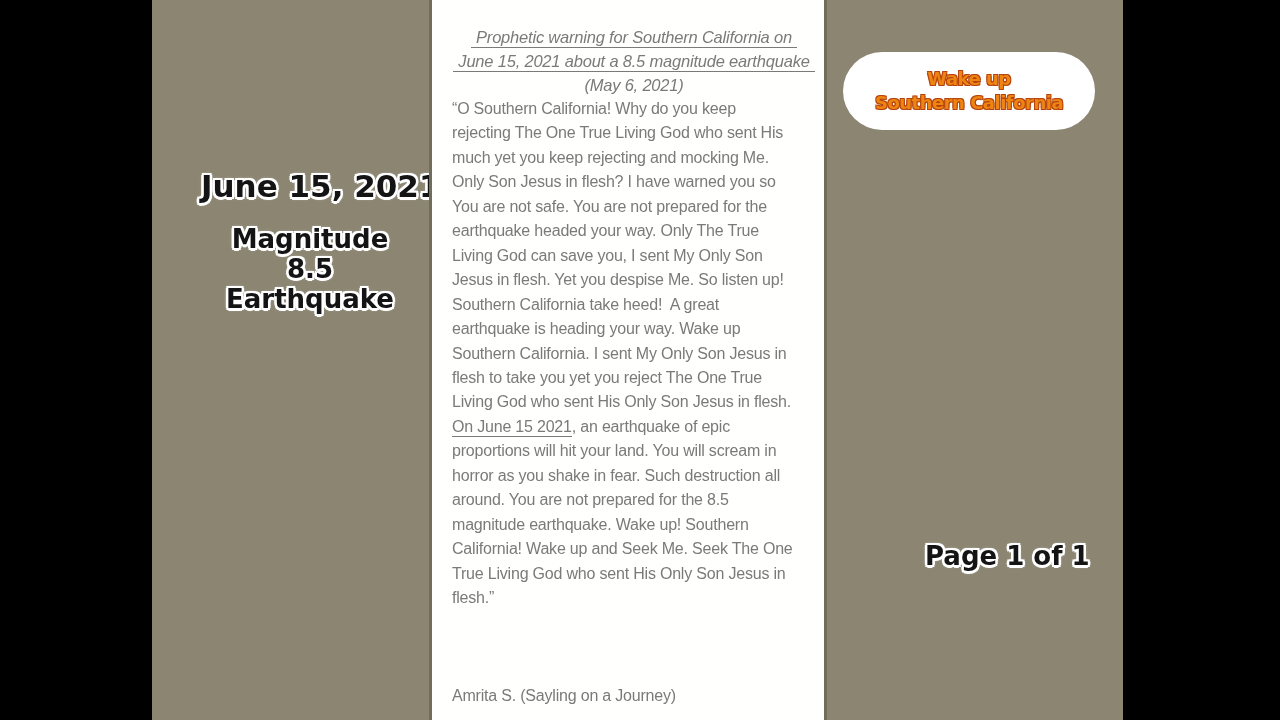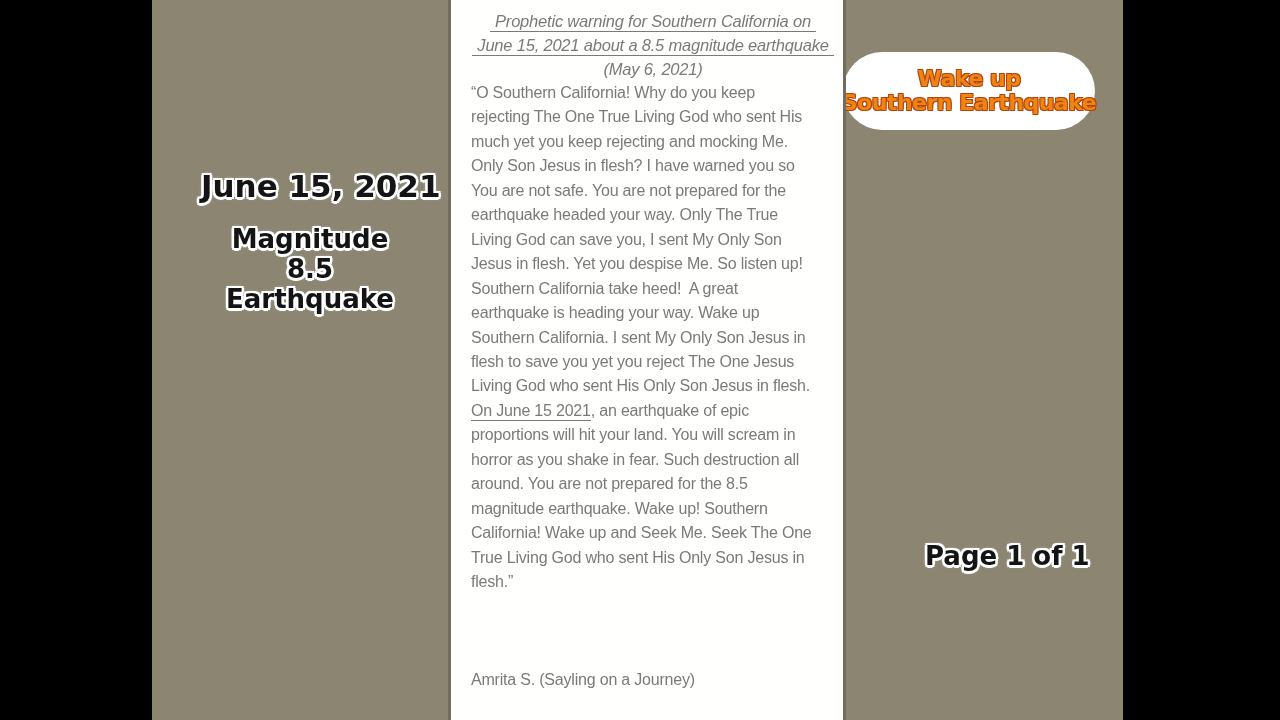--- a/index.html
+++ b/index.html
@@ -19,26 +19,26 @@
     position:relative;width:1280px;height:720px;overflow:hidden;
     background:var(--bar-black);
     font-family:"Liberation Sans", sans-serif;
   }
   .olive-bg{
     position:absolute;left:152px;top:0;width:971px;height:720px;
     background:var(--bg-olive);
   }
   
   .panel{
-    position:absolute;left:448px;top:0;width:398px;height:720px;
+    position:absolute;left:429px;top:0;width:398px;height:720px;
     background:var(--panel-white);
     border-left:3px solid var(--panel-edge);
     border-right:3px solid var(--panel-edge);
     box-sizing:border-box;
-    padding:9px 8px 0 20px;
+    padding:25px 8px 0 20px;
     overflow:hidden;
     color:var(--doc-gray);
   }
   .doc-title{
     text-align:center;
     font-style:italic;
     font-size:16.5px;
     line-height:24px;
     letter-spacing:-0.2px;
     white-space:nowrap;
@@ -80,21 +80,21 @@
   .caption-page{left:884px;top:541px;font-size:26px;padding-left:41px;}
   
   .bubble{
     position:absolute;left:843px;top:52px;width:252px;height:78px;
     background:#ffffff;border-radius:40px;
     display:flex;flex-direction:column;justify-content:center;align-items:center;
   }
   .bubble-line{
     font-family:"DejaVu Sans", sans-serif;
     font-weight:bold;
-    font-size:22px;
+    font-size:18px;
     line-height:24px;
     letter-spacing:-0.5px;
     color:var(--bubble-orange);
     text-shadow:
       -1px -1px 0 var(--bubble-outline), 1px -1px 0 var(--bubble-outline),
       -1px  1px 0 var(--bubble-outline), 1px  1px 0 var(--bubble-outline);
     white-space:nowrap;
   }
 </style>
 </head>
@@ -108,21 +108,21 @@
 
   <div class="caption caption-magnitude">
     <div>Magnitude 8.5</div>
     <div>Earthquake</div>
   </div>
 
   <div class="caption caption-page">Page 1 of 1</div>
 
   <div class="bubble">
     <div class="bubble-line">Wake up</div>
-    <div class="bubble-line">Southern Earthquake</div>
+    <div class="bubble-line">Southern California</div>
   </div>
 
   <div class="panel">
 
     <div class="doc-title">
       <div><span class="u">Prophetic warning for Southern California on</span></div>
       <div><span class="u">June 15, 2021 about a 8.5 magnitude earthquake</span></div>
       <div>(May 6, 2021)</div>
     </div>
 
@@ -131,21 +131,21 @@
         <div class="body-line">rejecting The One True Living God who sent His</div>
         <div class="body-line">much yet you keep rejecting and mocking Me.</div>
         <div class="body-line">Only Son Jesus in flesh? I have warned you so</div>
         <div class="body-line">You are not safe. You are not prepared for the</div>
         <div class="body-line">earthquake headed your way. Only The True</div>
         <div class="body-line">Living God can save you, I sent My Only Son</div>
         <div class="body-line">Jesus in flesh. Yet you despise Me. So listen up!</div>
         <div class="body-line">Southern California take heed!  A great</div>
         <div class="body-line">earthquake is heading your way. Wake up</div>
         <div class="body-line">Southern California. I sent My Only Son Jesus in</div>
-        <div class="body-line">flesh to save you yet you reject The One Jesus</div>
+        <div class="body-line">flesh to take you yet you reject The One True</div>
         <div class="body-line">Living God who sent His Only Son Jesus in flesh.</div>
         <div class="body-line"><span class="u-phrase">On June 15 2021</span>, an earthquake of epic</div>
         <div class="body-line">proportions will hit your land. You will scream in</div>
         <div class="body-line">horror as you shake in fear. Such destruction all</div>
         <div class="body-line">around. You are not prepared for the 8.5</div>
         <div class="body-line">magnitude earthquake. Wake up! Southern</div>
         <div class="body-line">California! Wake up and Seek Me. Seek The One</div>
         <div class="body-line">True Living God who sent His Only Son Jesus in</div>
         <div class="body-line">flesh.”</div>
       </div>

